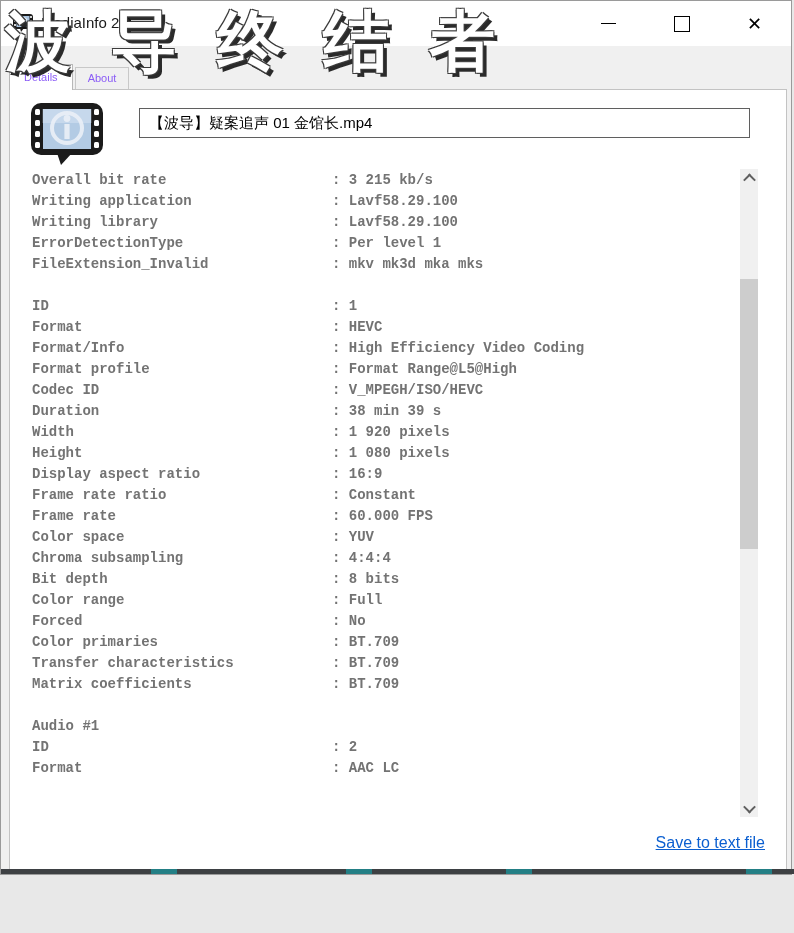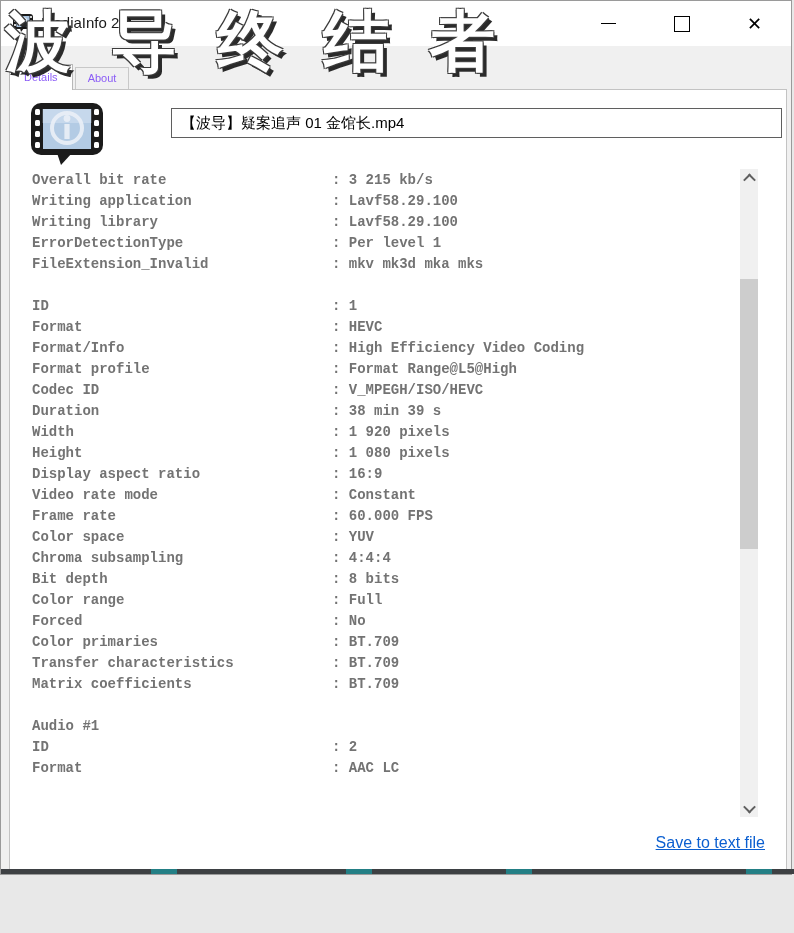--- a/index.html
+++ b/index.html
@@ -49,21 +49,21 @@
   
   .tabpage{
     position:absolute;left:8px;top:88px;width:776px;height:782px;
     background:#ffffff;border:1px solid #c3c3c3;box-sizing:content-box;
   }
   .mi-logo{position:absolute;left:19px;top:13px;}
   .filename{
     position:absolute;left:129px;top:18px;width:611px;height:30px;
     border:1px solid #5f5f5f;background:#fff;color:#000;
     font-family:"Liberation Sans","DejaVu Sans",sans-serif;font-size:15px;
-    padding:0 9px;box-sizing:border-box;outline:none;margin-left:32px;
+    padding:0 9px;box-sizing:border-box;outline:none;
   }
   .details-area{
     position:absolute;left:0px;top:75px;width:776px;height:660px;background:#fff;
   }
   .dlines{
     position:absolute;left:22px;top:5px;width:700px;
     font-family:"Liberation Mono","DejaVu Sans Mono",monospace;
     font-size:14px;font-weight:bold;color:#737373;line-height:21px;
   }
   .dline{min-height:21px;white-space:pre;}
@@ -168,21 +168,21 @@
           <div class="dline"><span class="lbl"></span></div>
           <div class="dline"><span class="lbl">ID</span><span class="val">: 1</span></div>
           <div class="dline"><span class="lbl">Format</span><span class="val">: HEVC</span></div>
           <div class="dline"><span class="lbl">Format/Info</span><span class="val">: High Efficiency Video Coding</span></div>
           <div class="dline"><span class="lbl">Format profile</span><span class="val">: Format Range@L5@High</span></div>
           <div class="dline"><span class="lbl">Codec ID</span><span class="val">: V_MPEGH/ISO/HEVC</span></div>
           <div class="dline"><span class="lbl">Duration</span><span class="val">: 38 min 39 s</span></div>
           <div class="dline"><span class="lbl">Width</span><span class="val">: 1 920 pixels</span></div>
           <div class="dline"><span class="lbl">Height</span><span class="val">: 1 080 pixels</span></div>
           <div class="dline"><span class="lbl">Display aspect ratio</span><span class="val">: 16:9</span></div>
-          <div class="dline"><span class="lbl">Video rate mode</span><span class="val">: Constant</span></div>
+          <div class="dline"><span class="lbl">Frame rate ratio</span><span class="val">: Constant</span></div>
           <div class="dline"><span class="lbl">Frame rate</span><span class="val">: 60.000 FPS</span></div>
           <div class="dline"><span class="lbl">Color space</span><span class="val">: YUV</span></div>
           <div class="dline"><span class="lbl">Chroma subsampling</span><span class="val">: 4:4:4</span></div>
           <div class="dline"><span class="lbl">Bit depth</span><span class="val">: 8 bits</span></div>
           <div class="dline"><span class="lbl">Color range</span><span class="val">: Full</span></div>
           <div class="dline"><span class="lbl">Forced</span><span class="val">: No</span></div>
           <div class="dline"><span class="lbl">Color primaries</span><span class="val">: BT.709</span></div>
           <div class="dline"><span class="lbl">Transfer characteristics</span><span class="val">: BT.709</span></div>
           <div class="dline"><span class="lbl">Matrix coefficients</span><span class="val">: BT.709</span></div>
           <div class="dline"><span class="lbl"></span></div>

